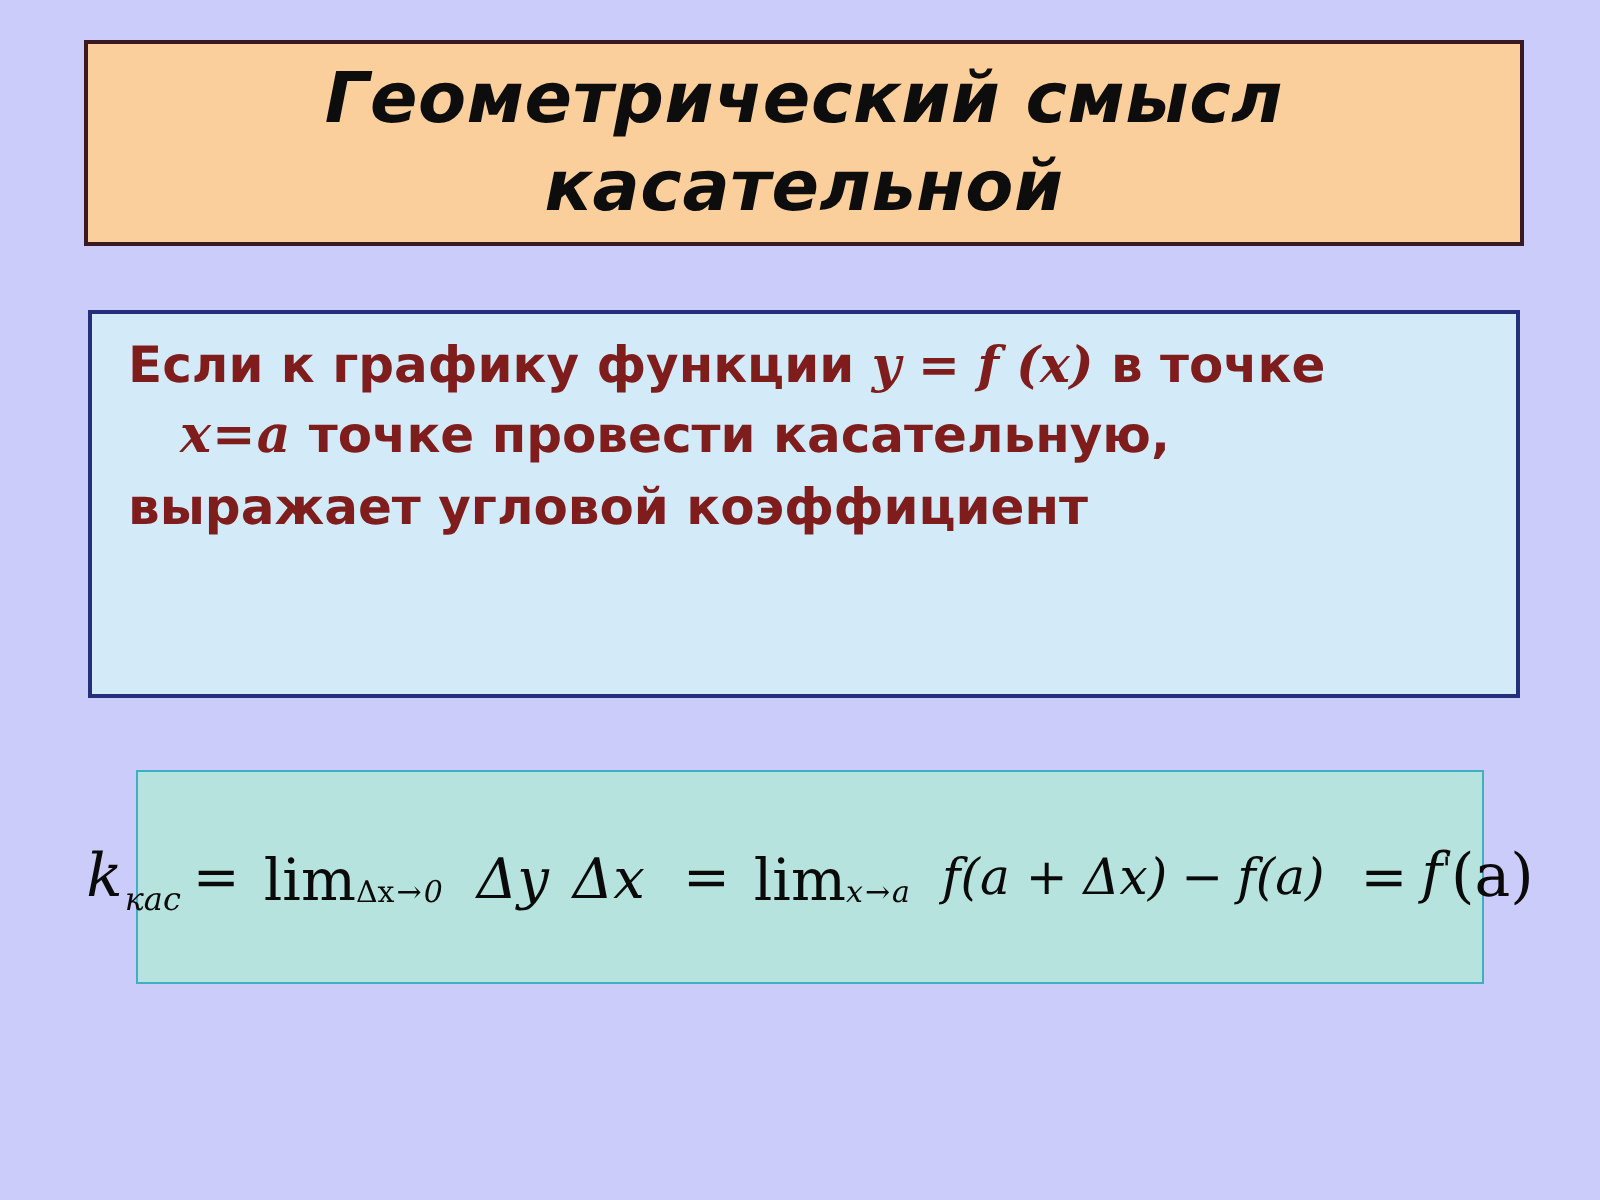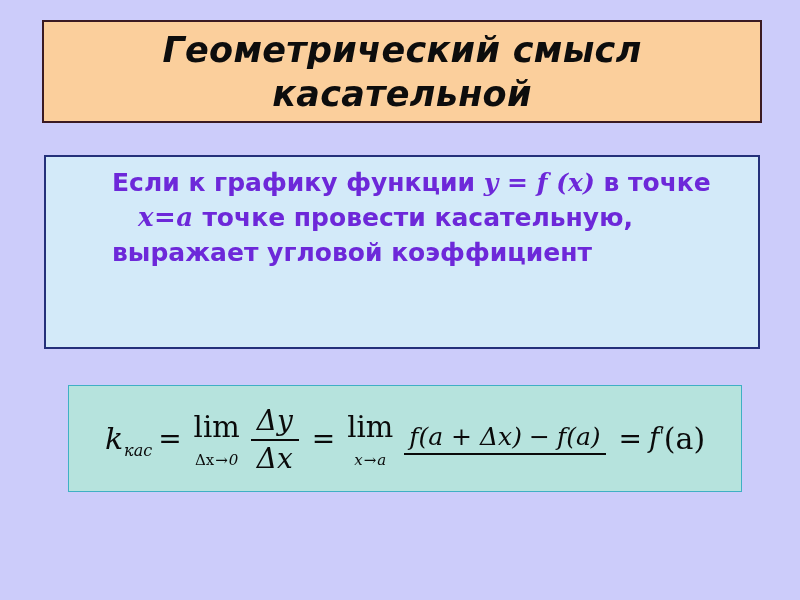--- a/index.html
+++ b/index.html
@@ -51,24 +51,23 @@
     background: #d3eaf9;
     border: 2px solid #24307a;
     box-sizing: border-box;
     padding: 8px 0 0 18px;
   }
   .stmt-line {
     font-family: "DejaVu Sans", sans-serif;
     font-weight: bold;
     font-size: 25px;
     line-height: 35px;
-    color: #6d28d9;
+    color: #7f1d1d;
     white-space: nowrap;
     display: block;
-    margin-left: 48px;
   }
   .stmt-line.indent { padding-left: 26px; }
 
   .mathfn {
     font-family: "DejaVu Serif", serif;
     font-style: italic;
     font-weight: bold;
     font-size: 25px;
   }
   
@@ -133,21 +132,21 @@
     font-style: italic;
     vertical-align: sub;
     position: relative;
     top: 7px;
     left: 1px;
   }
 
   
   .limop {
     display: inline-flex;
-    flex-direction: column;
+    flex-direction: row;
     align-items: center;
     margin: 0 5px;
     position: relative;
     top: 2px;
   }
   .limop .lim-main {
     font-style: normal;
     font-size: 29px;
     line-height: 28px;
   }
@@ -156,21 +155,21 @@
     font-style: italic;
     line-height: 15px;
     margin-top: 12px;
     white-space: nowrap;
   }
   .limop .lim-sub .op { font-style: normal; margin: 0 1px; }
 
   
   .frac {
     display: inline-flex;
-    flex-direction: column;
+    flex-direction: row;
     align-items: center;
     margin: 16px 6px;
     position: relative;
     top: 1px;
   }
   .frac .num, .frac .den {
     padding: 0 6px;
     line-height: 1.12;
     white-space: nowrap;
   }

